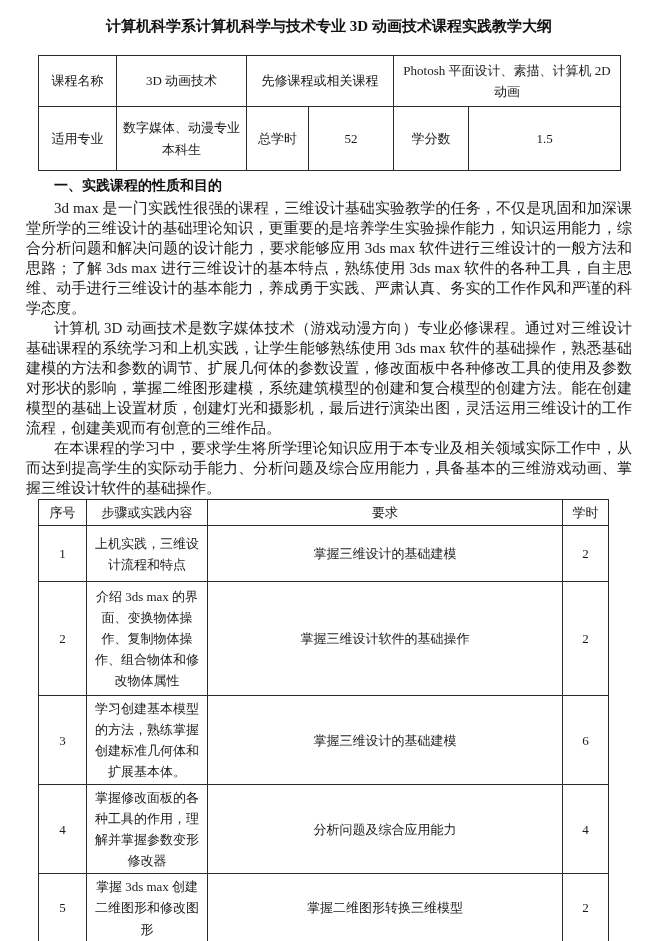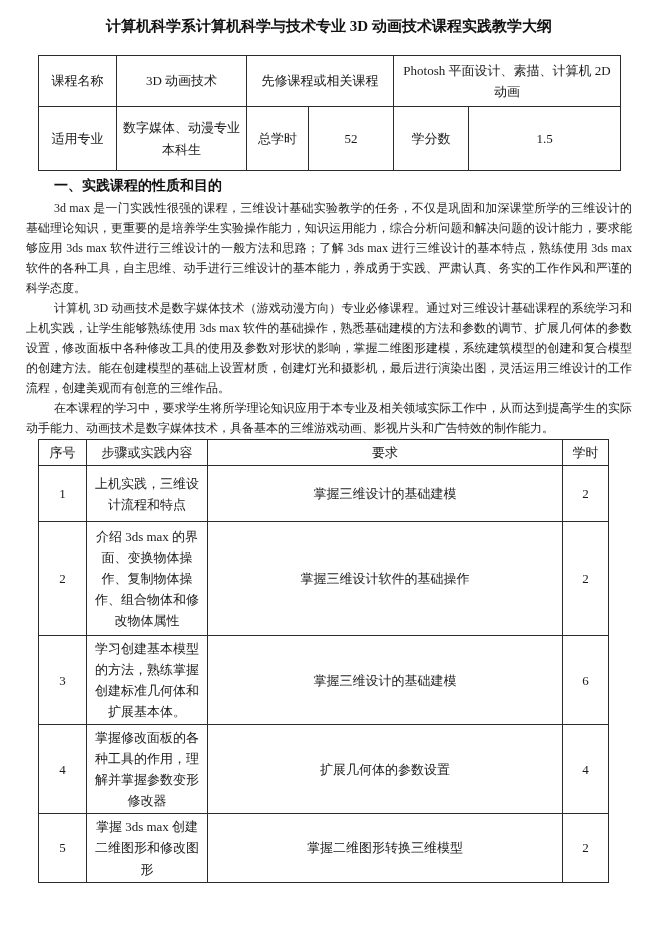--- a/index.html
+++ b/index.html
@@ -33,21 +33,21 @@
 
   
   .sec-heading{
     margin:3px 0 2px 0;padding-left:28px;
     font-family:"Liberation Sans","DejaVu Sans",sans-serif;
     font-size:14px;font-weight:bold;line-height:22px;color:#111;
   }
 
   
   .para{
-    margin:0;font-size:12px;line-height:20px;text-align:justify;
+    margin:0;font-size:15px;line-height:20px;text-align:justify;
     text-indent:28px;word-break:break-all;
   }
 
   
   .practice-table{width:570px;margin-left:12px;margin-top:1px;}
   .practice-table tr.ph {height:26px;}
   .practice-table tr.pr1{height:56px;}
   .practice-table tr.pr2{height:114px;}
   .practice-table tr.pr3{height:85px;}
   .practice-table tr.pr4{height:85px;}
@@ -83,21 +83,21 @@
         <td>52</td>
         <td>学分数</td>
         <td>1.5</td>
       </tr>
     </tbody>
   </table>
 
   <h2 class="sec-heading">一、实践课程的性质和目的</h2>
   <p class="para">3d max 是一门实践性很强的课程，三维设计基础实验教学的任务，不仅是巩固和加深课堂所学的三维设计的基础理论知识，更重要的是培养学生实验操作能力，知识运用能力，综合分析问题和解决问题的设计能力，要求能够应用 3ds max 软件进行三维设计的一般方法和思路；了解 3ds max 进行三维设计的基本特点，熟练使用 3ds max 软件的各种工具，自主思维、动手进行三维设计的基本能力，养成勇于实践、严肃认真、务实的工作作风和严谨的科学态度。</p>
   <p class="para">计算机 3D 动画技术是数字媒体技术（游戏动漫方向）专业必修课程。通过对三维设计基础课程的系统学习和上机实践，让学生能够熟练使用 3ds max 软件的基础操作，熟悉基础建模的方法和参数的调节、扩展几何体的参数设置，修改面板中各种修改工具的使用及参数对形状的影响，掌握二维图形建模，系统建筑模型的创建和复合模型的创建方法。能在创建模型的基础上设置材质，创建灯光和摄影机，最后进行演染出图，灵活运用三维设计的工作流程，创建美观而有创意的三维作品。</p>
-  <p class="para">在本课程的学习中，要求学生将所学理论知识应用于本专业及相关领域实际工作中，从而达到提高学生的实际动手能力、动画技术是数字媒体技术，具备基本的三维游戏动画、影视片头和广告特效的制作能力。</p>
+  <p class="para">在本课程的学习中，要求学生将所学理论知识应用于本专业及相关领域实际工作中，从而达到提高学生的实际动手能力、分析问题及综合应用能力，具备基本的三维游戏动画、掌握三维设计软件的基础操作。</p>
 
 
   <table class="practice-table">
     <colgroup>
       <col style="width:48px">
         <col style="width:121px">
         <col style="width:355px">
         <col style="width:46px">
     </colgroup>
     <tbody>
@@ -121,21 +121,21 @@
       </tr>
       <tr class="pr3">
         <td>3</td>
         <td>学习创建基本模型的方法，熟练掌握创建标准几何体和扩展基本体。</td>
         <td>掌握三维设计的基础建模</td>
         <td>6</td>
       </tr>
       <tr class="pr4">
         <td>4</td>
         <td>掌握修改面板的各种工具的作用，理解并掌握参数变形修改器</td>
-        <td>扩展几何体的参数设置</td>
+        <td>分析问题及综合应用能力</td>
         <td>4</td>
       </tr>
       <tr class="pr5">
         <td>5</td>
         <td>掌握 3ds max 创建二维图形和修改图形</td>
         <td>掌握二维图形转换三维模型</td>
         <td>2</td>
       </tr>
     </tbody>
   </table>

